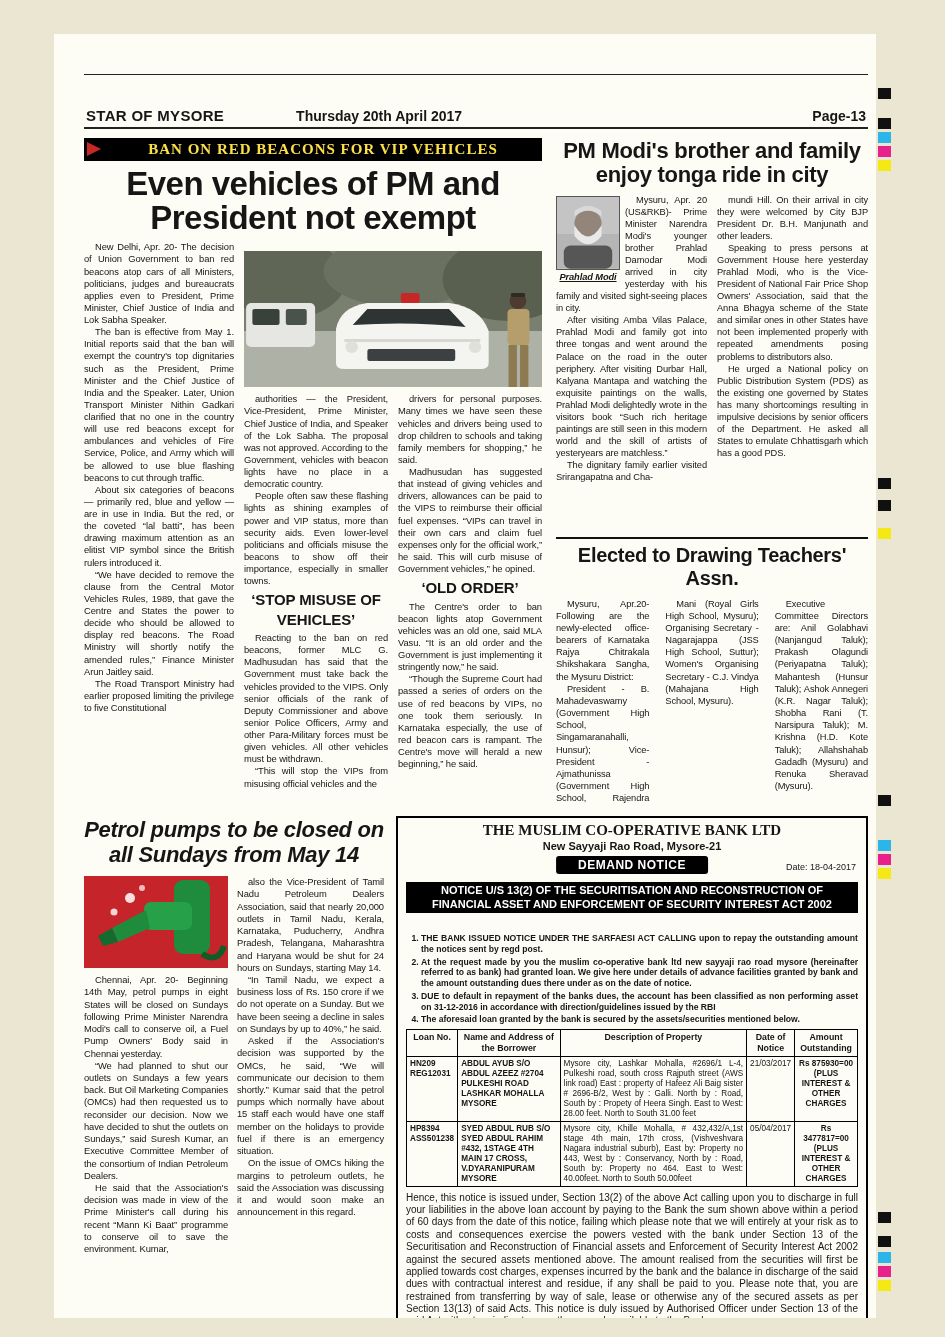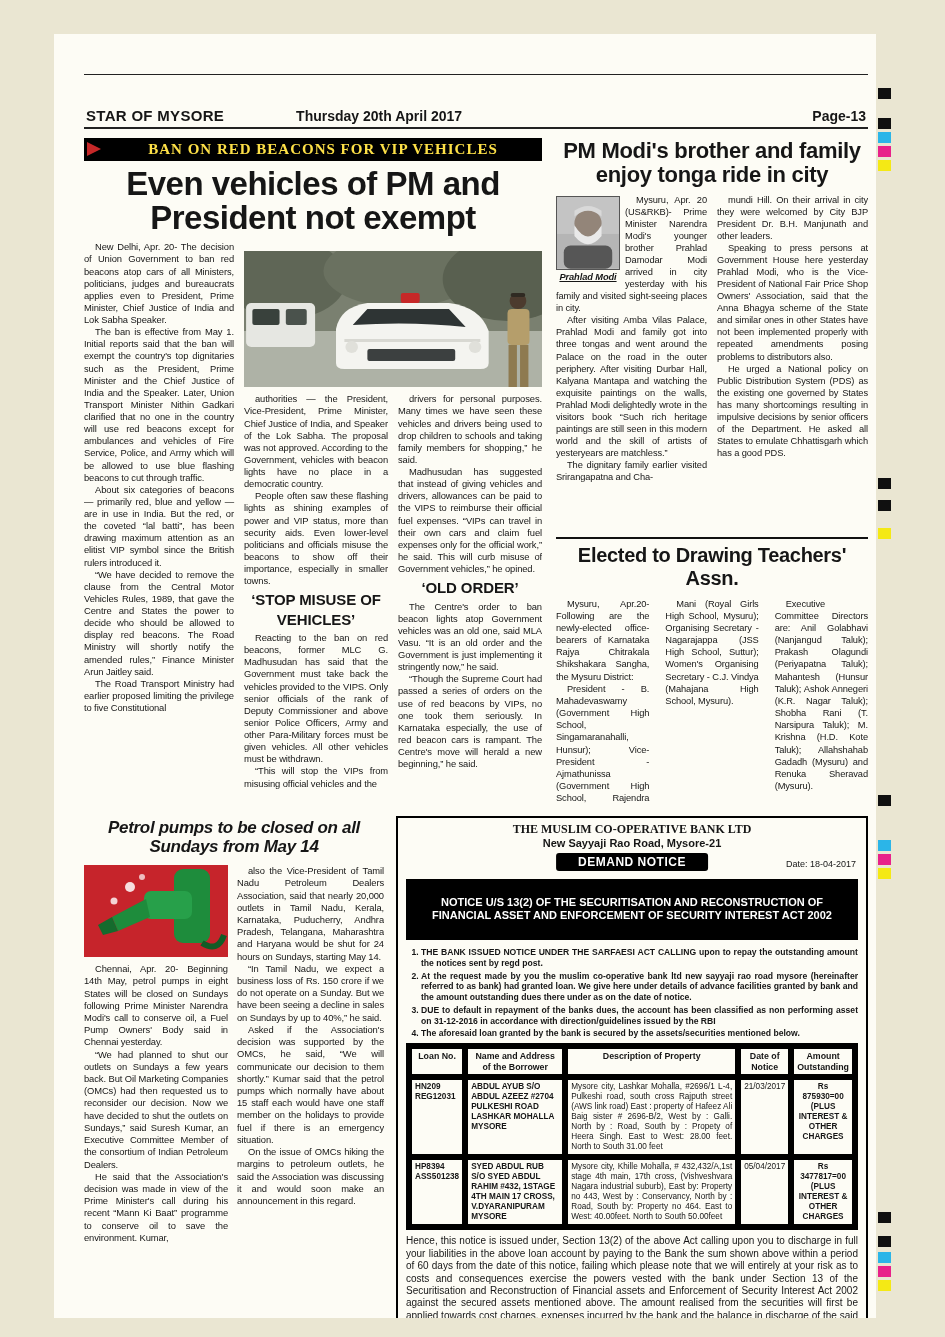--- a/index.html
+++ b/index.html
@@ -95,57 +95,57 @@
   .teachers-body {
     display:flex; gap:16px; height:228px; overflow:hidden;
     font-size:9.3px; line-height:1.31; text-align:justify; letter-spacing:-0.1px;
   }
   .teachers-body .ncol { flex:1; }
 
   
   .bottom-row { display:flex; gap:12px; margin-top:10px; }
   .petrol { width:300px; flex-shrink:0; }
   .petrol-headline {
-    font-size:17px; font-weight:bold; font-style:italic;
+    font-size:22px; font-weight:bold; font-style:italic;
     text-align:center; line-height:1.12; margin:2px 0 9px; letter-spacing:-0.3px;
   }
   .petrol-body {
     display:flex; gap:9px; height:440px; overflow:hidden;
     font-size:9.4px; line-height:1.3; text-align:justify; letter-spacing:-0.1px;
   }
   .petrol-left { width:144px; flex-shrink:0; }
   .petrol-right { flex:1; min-width:0; }
   .pump-photo { width:144px; height:92px; margin-bottom:6px; }
   .pump-photo svg { width:100%; height:100%; display:block; }
 
   
   .bank { flex:1; min-width:0; border:2px solid #000; padding:5px 8px 6px; background:#fdfcf5; }
   .bank-title {
     font-family:"Liberation Serif", serif; font-weight:bold;
-    font-size:12px; text-align:center; line-height:1.05;
+    font-size:15px; text-align:center; line-height:1.05;
   }
   .bank-address { text-align:center; font-weight:bold; font-size:11px; margin:1px 0 4px; }
   .demand-row { position:relative; height:21px; margin-bottom:5px; }
   .demand-pill {
     position:absolute; left:50%; transform:translateX(-50%);
     background:#000; color:#fff; font-weight:bold; font-size:12px;
     padding:2px 22px; border-radius:3px; letter-spacing:0.5px;
   }
   .demand-date { position:absolute; right:2px; top:6px; font-size:9px; }
   .act-banner {
     background:#000; color:#fff; font-weight:bold; text-align:center;
-    font-size:11px; line-height:1.25; padding:17px 4px; margin-bottom:7px;
+    font-size:11px; line-height:1.25; padding:2px 4px; margin-bottom:20px;
   }
   .clauses {
     margin:0 0 4px 15px; font-size:8.6px; line-height:1.25;
     font-weight:bold; text-align:justify;
   }
   .clauses li { margin-bottom:2px; }
   .bank-table { width:100%; border-collapse:collapse; font-size:8.2px; line-height:1.22; margin-bottom:5px; }
-  .bank-table th, .bank-table td { border:6px solid #000000; padding:2px 3px; vertical-align:top; }
+  .bank-table th, .bank-table td { border:1px solid #000000; padding:2px 3px; vertical-align:top; }
   .bank-table th { font-size:8.8px; text-align:center; }
   .c-loan  { width:11%; font-weight:bold; }
   .c-borrower { width:23%; font-weight:bold; }
   .c-desc  { width:43%; text-align:justify; }
   .c-date  { width:9%;  text-align:center; }
   .c-amount{ width:14%; font-weight:bold; text-align:center; }
   .bank-footer { font-size:10px; line-height:1.24; text-align:justify; margin-bottom:4px; }
   .bank-sign { text-align:right; font-size:9.5px; font-weight:bold; line-height:1.3; padding-right:28px; }
 
   

